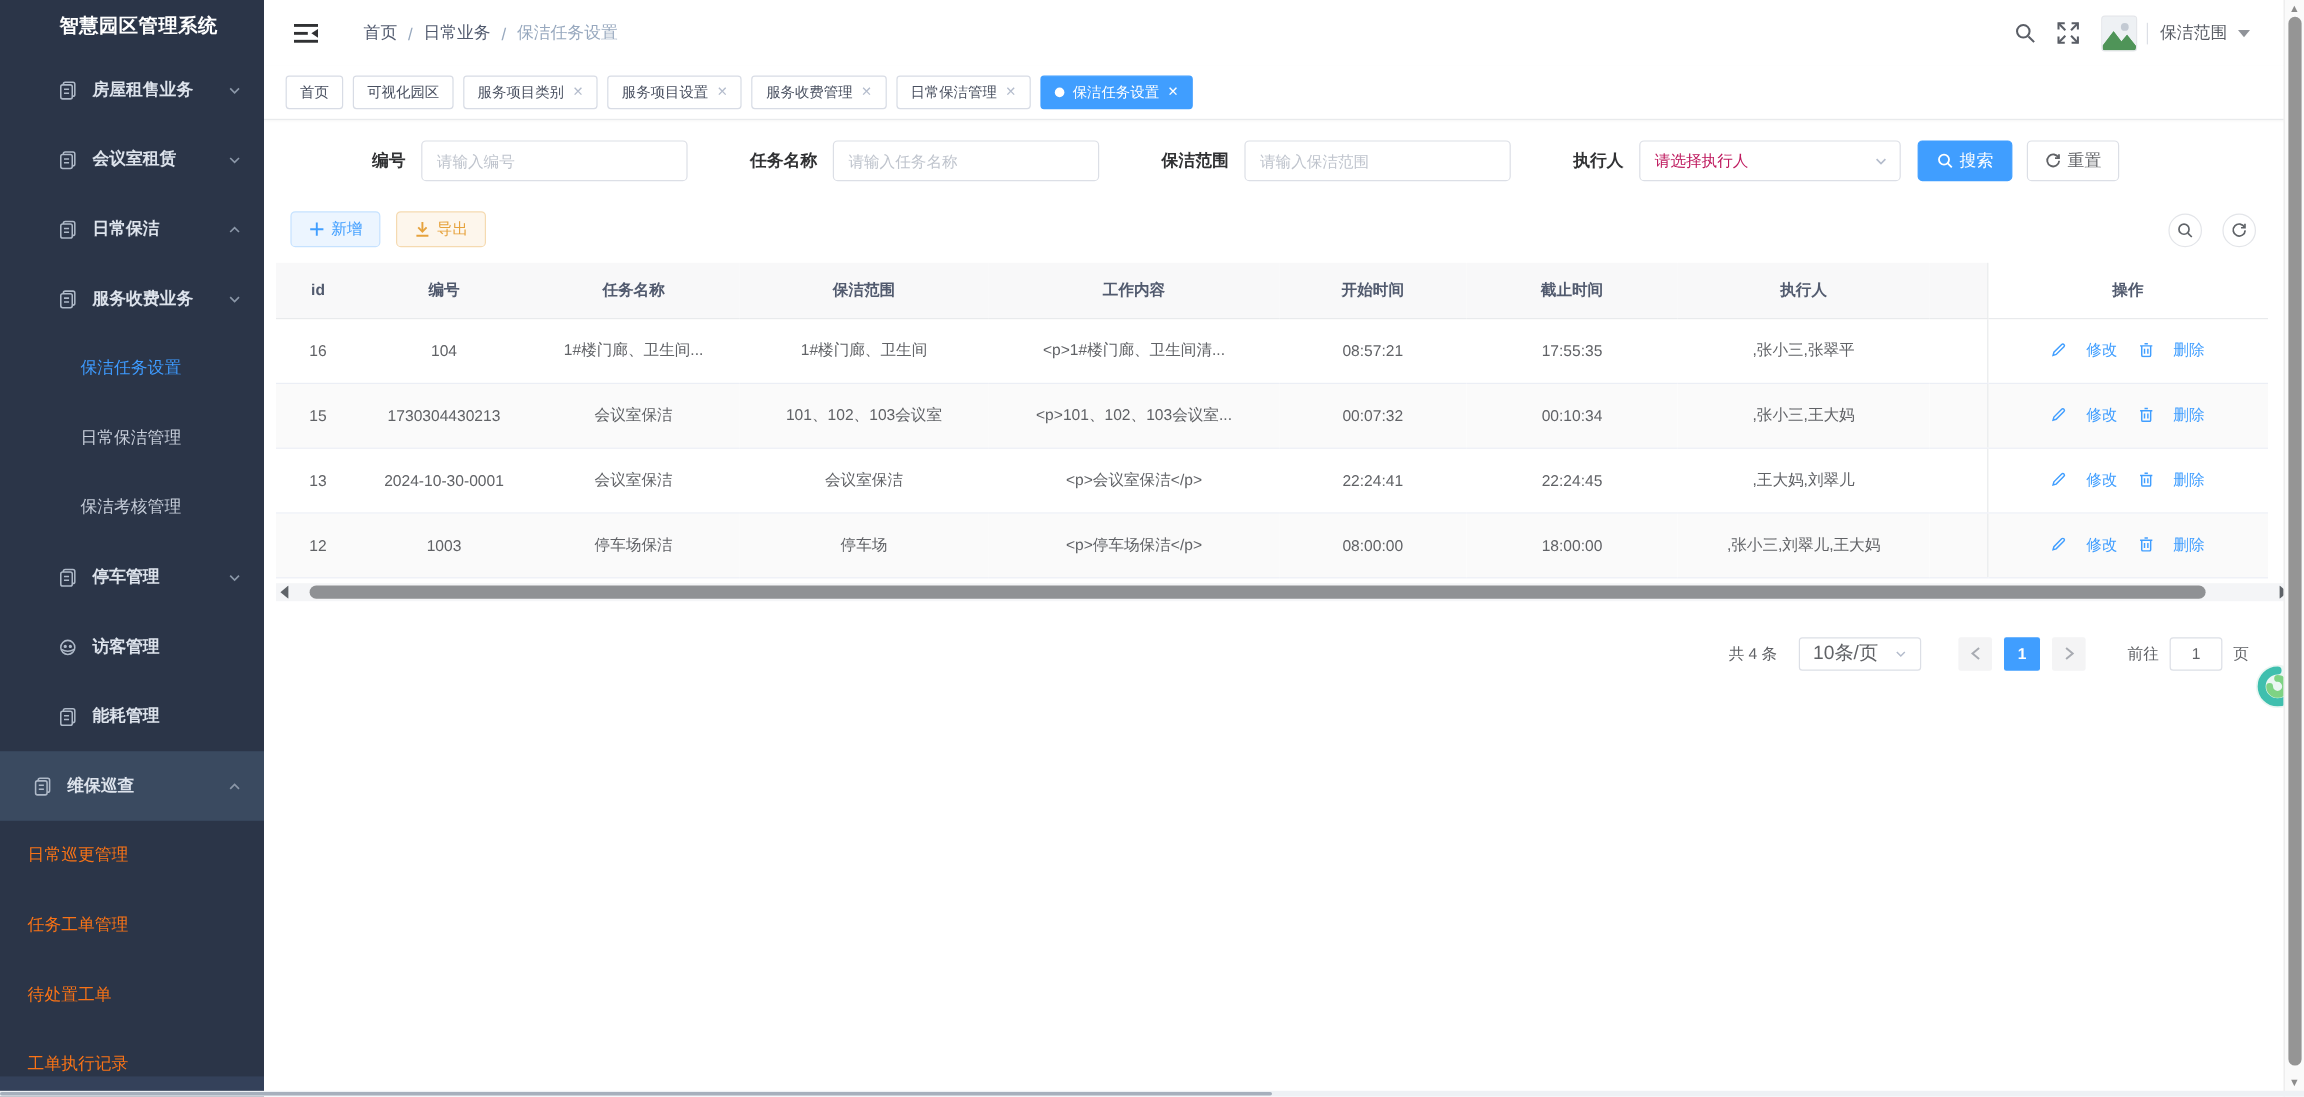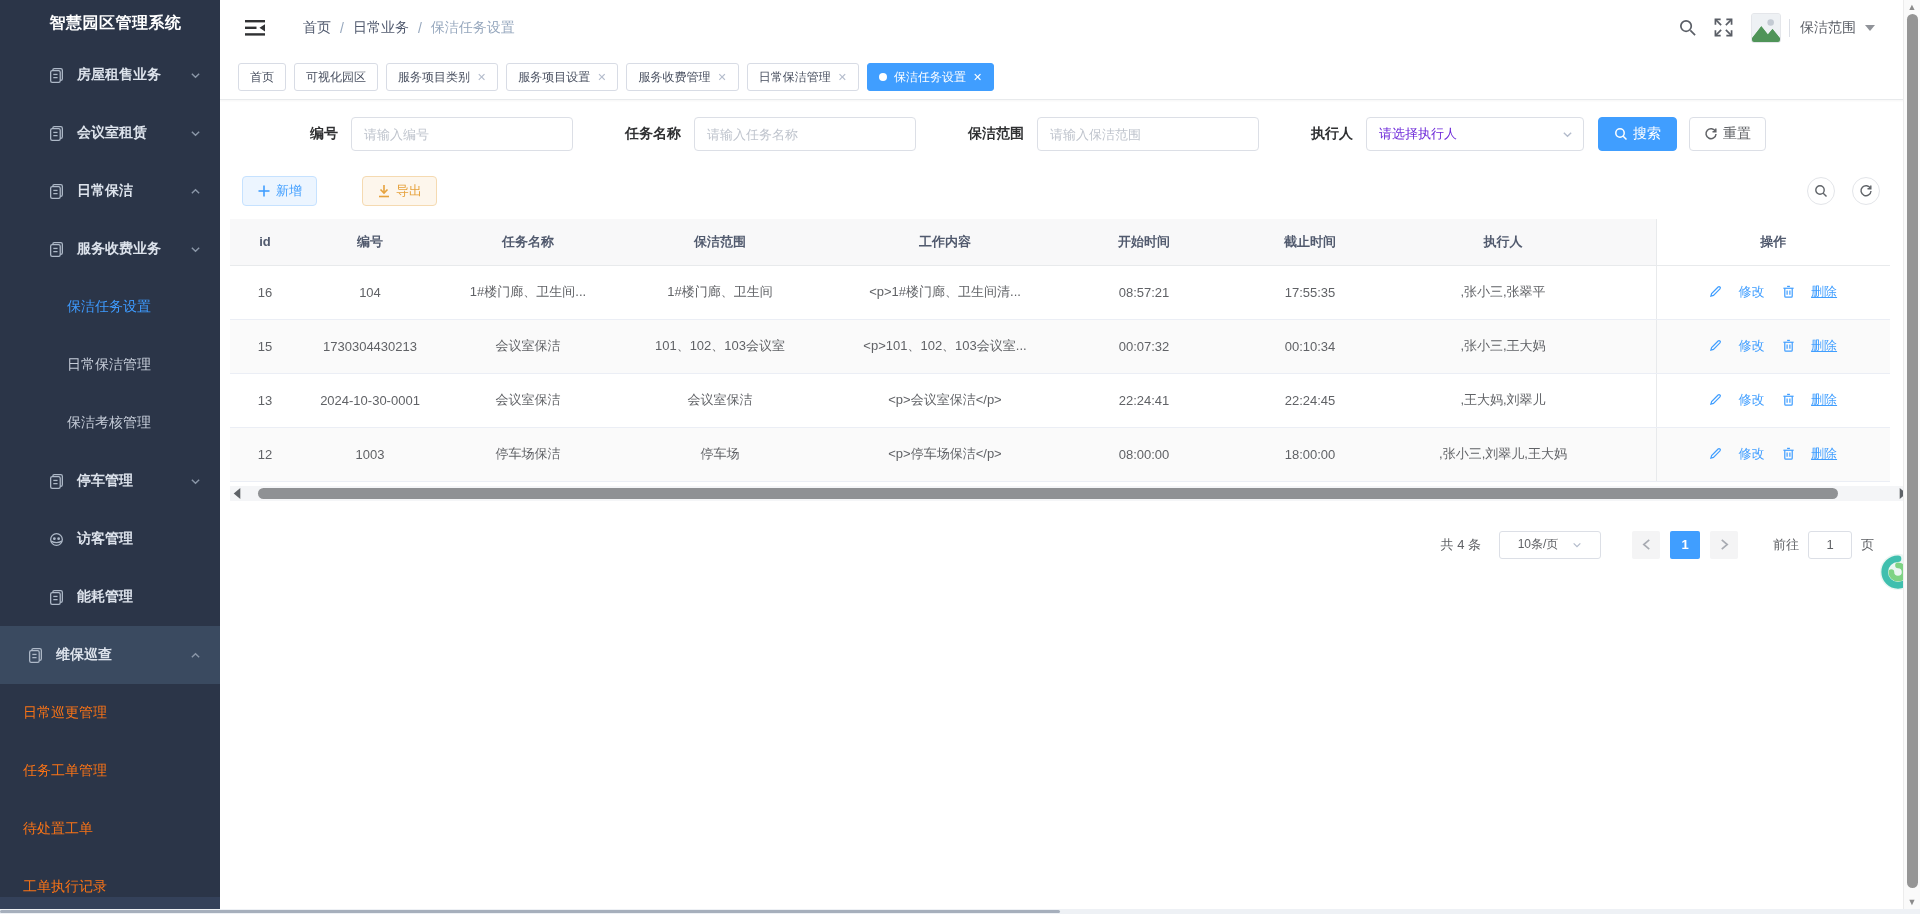--- a/index.html
+++ b/index.html
@@ -47,57 +47,57 @@
   .tab.active .dot { width:8px; height:8px; border-radius:50%; background:#fff; margin-right:7px; }
   .tab.active .x { color:#fff; }
 
   
   .filter-row { display:flex; align-items:center; margin-top:14px; padding-left:90px; height:40px; }
   .f-group { display:flex; align-items:center; margin-right:52px; }
   .f-group.last { margin-right:14px; }
   .f-label { font-size:14px; font-weight:bold; color:#303133; margin-right:13px; white-space:nowrap; }
   .f-input { width:222px; height:34px; border:1px solid #dcdfe6; border-radius:4px; padding:0 12px; font-size:13px; color:#606266; outline:none; background:#fff; }
   .f-input::placeholder { color:#bfc4cd; }
-  .f-select { width:218px; height:34px; border:1px solid #dcdfe6; border-radius:4px; padding:0 10px 0 12px; font-size:13px; color:#6d28d9; display:flex; align-items:center; justify-content:space-between; background:#fff; cursor:pointer; }
+  .f-select { width:218px; height:34px; border:1px solid #dcdfe6; border-radius:4px; padding:0 10px 0 12px; font-size:13px; color:#be185d; display:flex; align-items:center; justify-content:space-between; background:#fff; cursor:pointer; }
   .f-select .sel-chev { width:11px; height:11px; color:#b4bccc; }
   .btn { display:inline-flex; align-items:center; gap:5px; border-radius:4px; cursor:pointer; white-space:nowrap; }
   .btn-search { height:34px; padding:0 15px; background:#409eff; border:1px solid #409eff; color:#fff; font-size:14px; margin-right:12px; }
   .btn-reset { height:34px; padding:0 14px; background:#fff; border:1px solid #dcdfe6; color:#606266; font-size:14px; }
   .bicon { width:14px; height:14px; }
 
   
-  .toolbar { display:flex; align-items:center; margin:22px 40px 0 22px; height:30px;gap:32px; }
+  .toolbar { display:flex; align-items:flex-end; margin:22px 40px 0 22px; height:30px; }
   .btn-add { height:30px; padding:0 14px; background:#ecf5ff; border:1px solid #c6e2ff; color:#409eff; font-size:13px; margin-right:13px; }
   .btn-export { height:30px; padding:0 14px; background:#fdf6ec; border:1px solid #f5dab1; color:#e6a23c; font-size:13px; }
   .icon-circles { margin-left:auto; display:flex; gap:17px; }
   .circle-btn { width:28px; height:28px; border:1px solid #e3e5e9; border-radius:50%; display:flex; align-items:center; justify-content:center; color:#5f6368; background:#fff; cursor:pointer; }
   .circle-btn svg { width:14px; height:14px; }
 
   
   .table-wrap { margin:13px 10px 0 10px; }
   table { width:1660px; border-collapse:collapse; table-layout:fixed; font-size:13px; }
   th { background:#f8f8f9; color:#515a6e; font-weight:bold; height:46px; border-bottom:1px solid #e8eaec; text-align:center; }
   th.op { background:#fff; border-left:1px solid #e8eaec; }
   td { height:54px; color:#606266; text-align:center; border-bottom:1px solid #ebeef5; overflow:hidden; white-space:nowrap; background:#fff; }
   tr.striped td { background:#fafafa; }
   td.op { border-left:1px solid #e8eaec; }
   .op-link { color:#409eff; text-decoration:none; display:inline-flex; align-items:center; gap:16px; cursor:pointer; font-size:13px; }
-  .op-link + .op-link { margin-left:14px;text-decoration:underline; }
+  .op-link + .op-link { margin-left:14px; }
   .op-link svg { width:13px; height:13px; }
 
   
   .hscroll { margin:4px 10px 0 10px; height:15px; position:relative; background:#f4f5f7; }
   .hs-arrow { position:absolute; top:2px; width:10px; height:11px; color:#5f6368; }
   .hs-left { left:2px; } .hs-right { right:2px; }
   .hs-thumb { position:absolute; left:28px; top:2px; height:11px; width:1580px; background:#8f9194; border-radius:6px; cursor:pointer; }
 
   
   .pager { display:flex; align-items:center; justify-content:flex-end; margin-top:30px; padding-right:46px; font-size:13px; color:#606266; }
   .pg-total { margin-right:18px; font-size:13px; }
-  .pg-size { width:102px; height:28px; border:1px solid #dcdfe6; border-radius:3px; display:flex; align-items:center; justify-content:center; gap:14px; color:#606266; margin-right:26px; font-size:12px; cursor:pointer; background:#fff; }
+  .pg-size { width:102px; height:28px; border:1px solid #dcdfe6; border-radius:3px; display:flex; align-items:center; justify-content:center; gap:14px; color:#606266; margin-right:26px; font-size:16px; cursor:pointer; background:#fff; }
   .pg-size .sel-chev { width:10px; height:10px; color:#b4bccc; }
   .pg-btn { width:28px; height:28px; background:#f4f4f5; border-radius:2px; display:flex; align-items:center; justify-content:center; color:#a8abb2; margin:0 5px; cursor:pointer; }
   .pg-btn svg { width:11px; height:11px; }
   .pg-page { width:30px; height:28px; background:#409eff; color:#fff; border-radius:2px; display:flex; align-items:center; justify-content:center; font-weight:bold; margin:0 5px; cursor:pointer; font-size:13px; }
   .pg-goto { margin-left:30px; display:flex; align-items:center; gap:9px; }
   .pg-input { width:44px; height:28px; border:1px solid #dcdfe6; border-radius:3px; text-align:center; font-size:13px; color:#606266; outline:none; }
 
   
   .vscroll { position:absolute; right:0; top:0; width:17px; height:914px; background:#fafafa; border-left:1px solid #ececec; z-index:10; }
   .vs-arrow { position:absolute; left:0; width:16px; text-align:center; color:#8b8b8b; font-size:9px; line-height:12px; cursor:pointer; }

